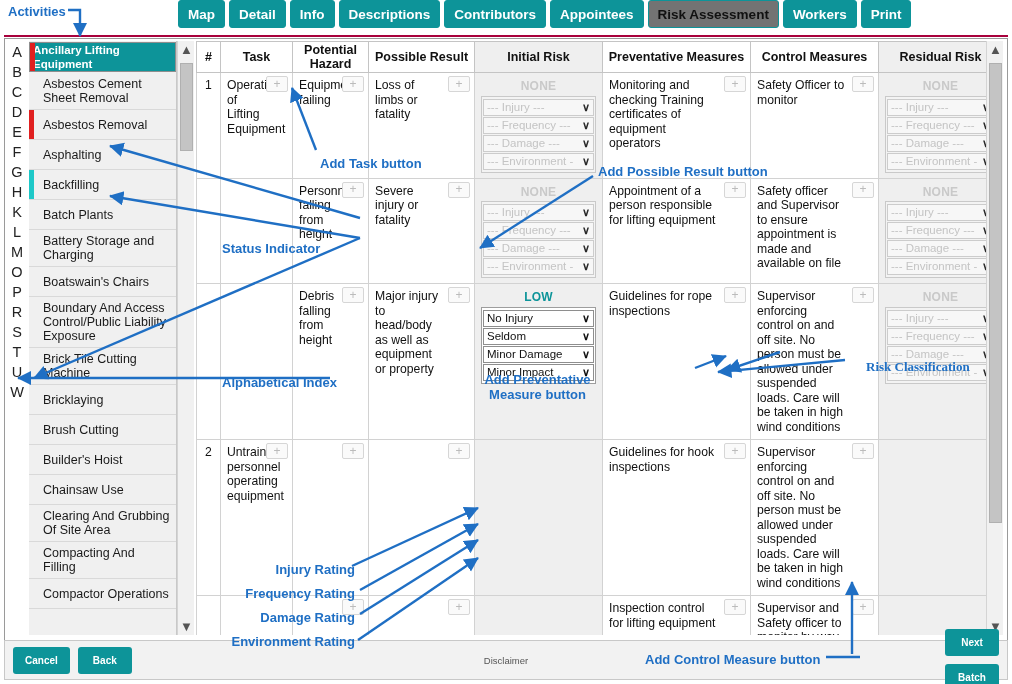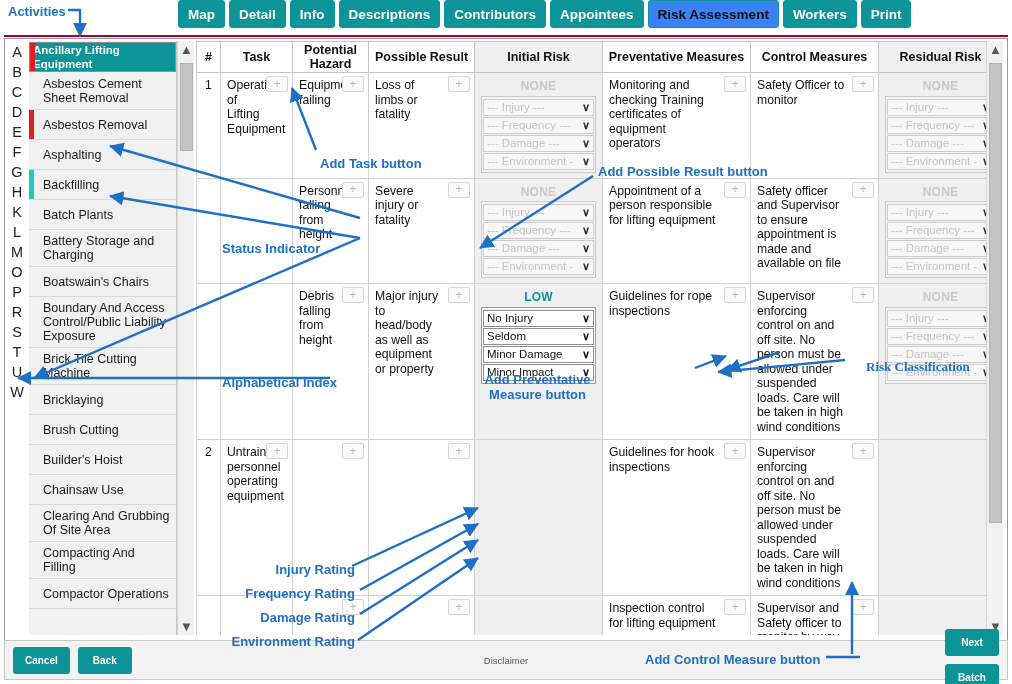--- a/index.html
+++ b/index.html
@@ -27,21 +27,21 @@
     height: 28px; margin-right: 4px;
     padding: 0 9px;
     background: #0D9499; color: #ffffff;
     border: 1px solid #0D9499; border-radius: 3px;
     font-size: 13.5px; font-weight: bold;
     display: flex; align-items: center; justify-content: center;
     white-space: nowrap;
     cursor: pointer;
   }
   .tab.active {
-    background: #3b82f6; color: #111111;
+    background: #737373; color: #111111;
     border: 1px solid #0D9499;
   }
   .rule {
     position: absolute; left: 4px; top: 35px;
     width: 1004px; height: 2px;
     background: #A8003C;
   }
 
   
   .frame {

